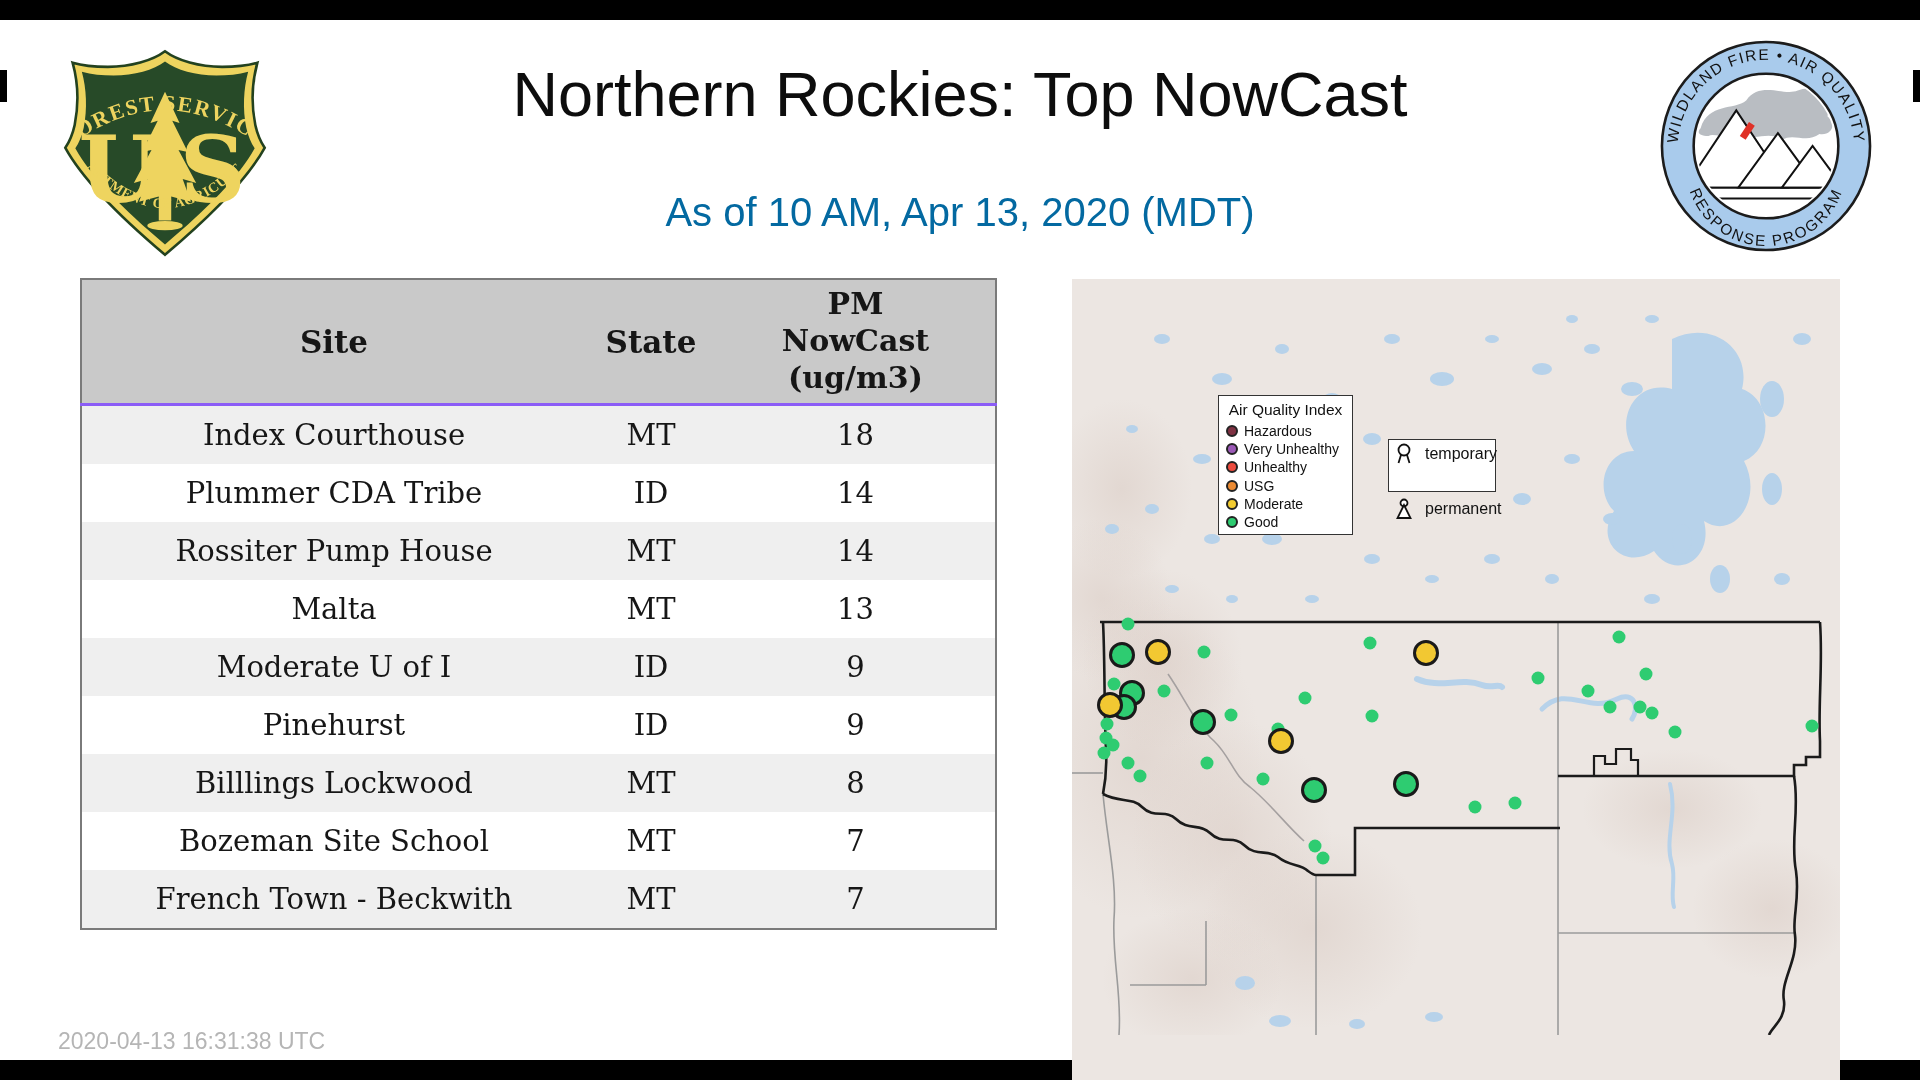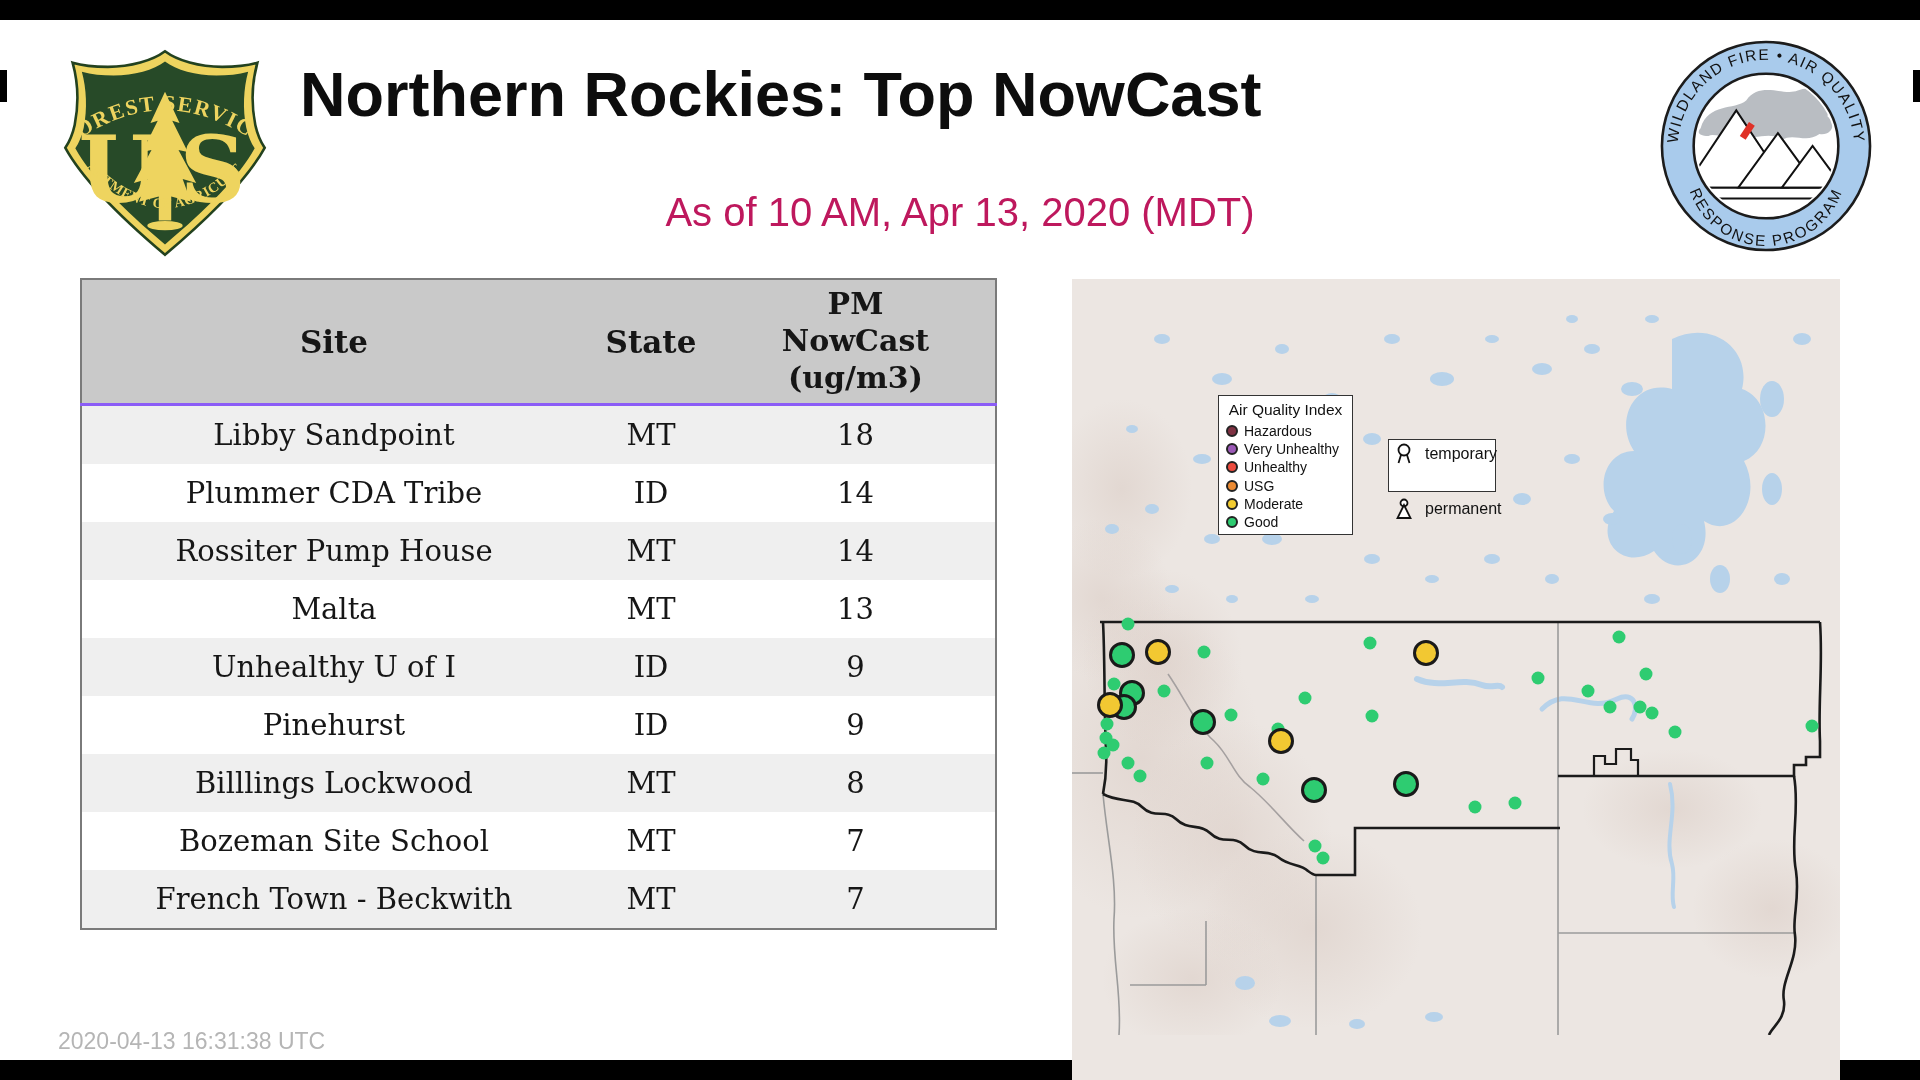--- a/index.html
+++ b/index.html
@@ -3,24 +3,24 @@
 <meta charset="utf-8">
 <style>
   html,body{margin:0;padding:0;background:#ffffff;}
   .stage{position:relative;width:1920px;height:1080px;background:#ffffff;overflow:hidden;
          font-family:"Liberation Sans",sans-serif;color:#111;}
   .bar{position:absolute;left:0;width:1920px;height:20px;background:#000;}
   .bar.top{top:0;} .bar.bottom{top:1060px;}
   .edge-mark{position:absolute;width:7px;height:32px;background:#000;top:70px;}
   .edge-mark.left{left:0;} .edge-mark.right{left:1913px;}
 
-  .page-title{position:absolute;left:300px;width:1320px;top:58px;text-align:left;
-              font-size:63px;font-weight:700;color:#0d0d0d;white-space:nowrap;}
+  .page-title{position:absolute;left:300px;width:1320px;top:58px;text-align:center;
+              font-size:63px;font-weight:400;color:#0d0d0d;white-space:nowrap;}
   .page-subtitle{position:absolute;left:300px;width:1320px;top:190px;text-align:center;
-              font-size:40px;font-weight:400;color:#be185d;white-space:nowrap;}
+              font-size:40px;font-weight:400;color:#0369a1;white-space:nowrap;}
   .fs-logo{position:absolute;left:56px;top:44px;width:218px;height:218px;}
   .wf-logo{position:absolute;left:1657px;top:37px;width:218px;height:218px;}
 
   table.nowcast{position:absolute;left:80px;top:278px;width:915px;border-collapse:collapse;
         font-family:"DejaVu Serif","Liberation Serif",serif;color:#161616;
         border:2px solid #7a7a7a;table-layout:fixed;}
   table.nowcast th{background:#c9c9c9;font-weight:bold;font-size:31px;height:121px;
         vertical-align:middle;text-align:center;border-bottom:3px solid #8b5cf6;}
   table.nowcast th.pm{white-space:pre-line;font-size:30px;line-height:1.23;}
   table.nowcast td{height:56px;font-size:29px;text-align:center;vertical-align:middle;}
@@ -122,21 +122,21 @@
       <tr>
         <th>Site</th>
         <th>State</th>
         <th class="pm">PM
 NowCast
 (ug/m3)</th>
       </tr>
     </thead>
     <tbody id="table-body">
     <tr>
-      <td>Libby Sandpoint</td>
+      <td>Index Courthouse</td>
       <td>MT</td>
       <td>18</td>
     </tr>
 
     <tr>
       <td>Plummer CDA Tribe</td>
       <td>ID</td>
       <td>14</td>
     </tr>
 
@@ -147,21 +147,21 @@
     </tr>
 
     <tr>
       <td>Malta</td>
       <td>MT</td>
       <td>13</td>
     </tr>
 
 
     <tr>
-      <td>Unhealthy U of I</td>
+      <td>Moderate U of I</td>
       <td>ID</td>
       <td>9</td>
     </tr>
 
     <tr>
       <td>Pinehurst</td>
       <td>ID</td>
       <td>9</td>
     </tr>
 

